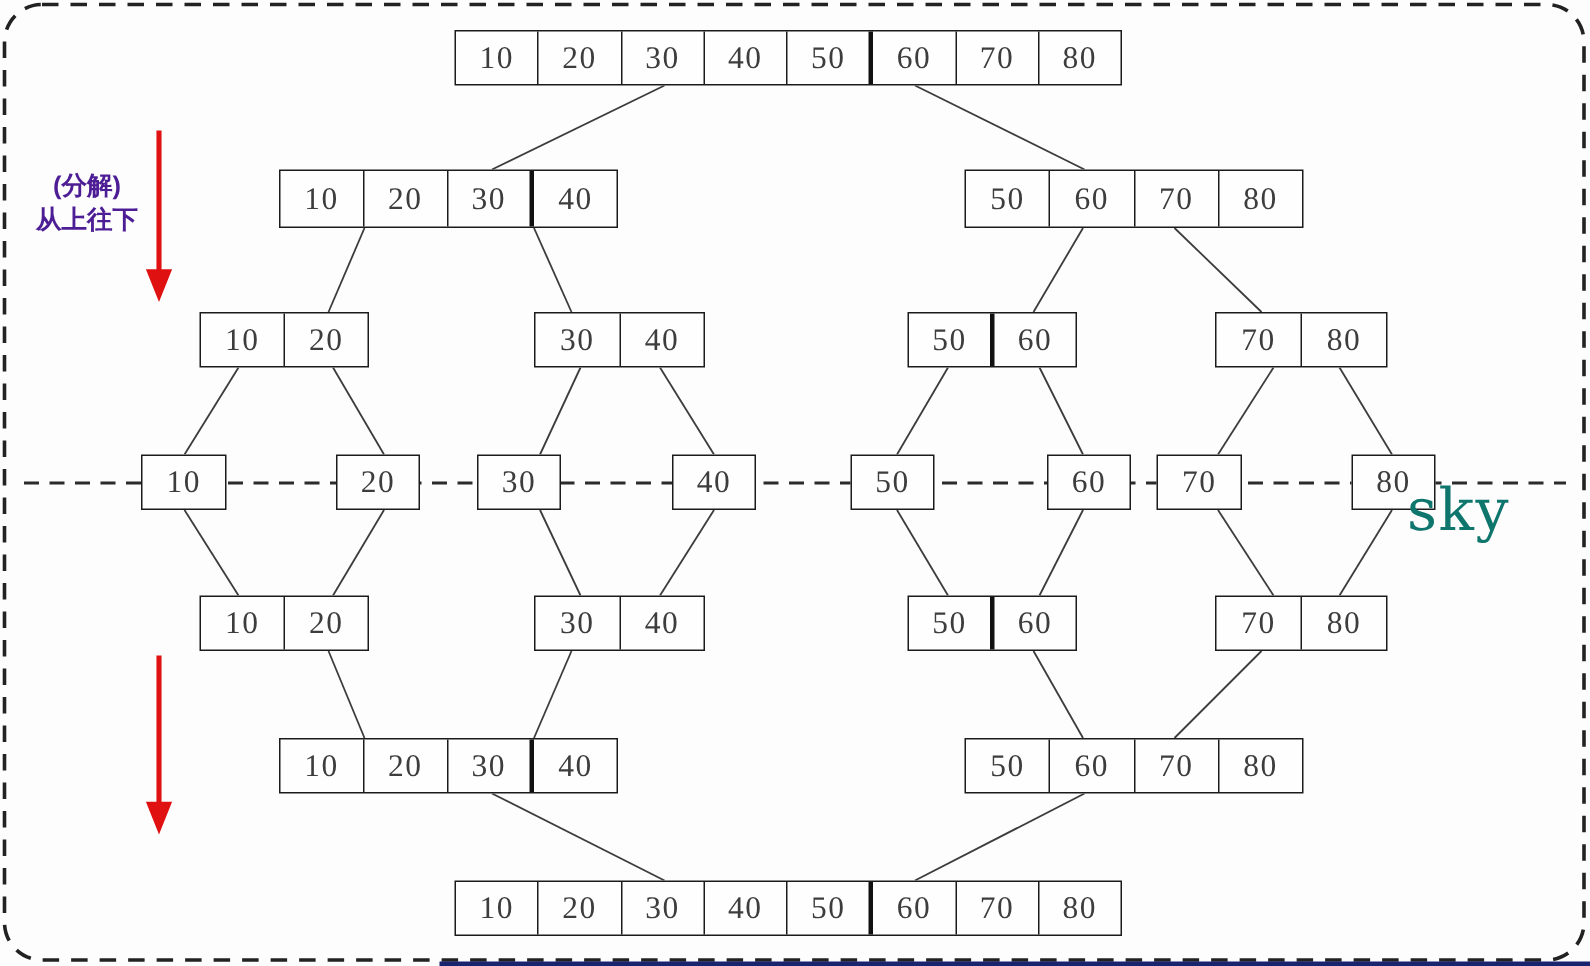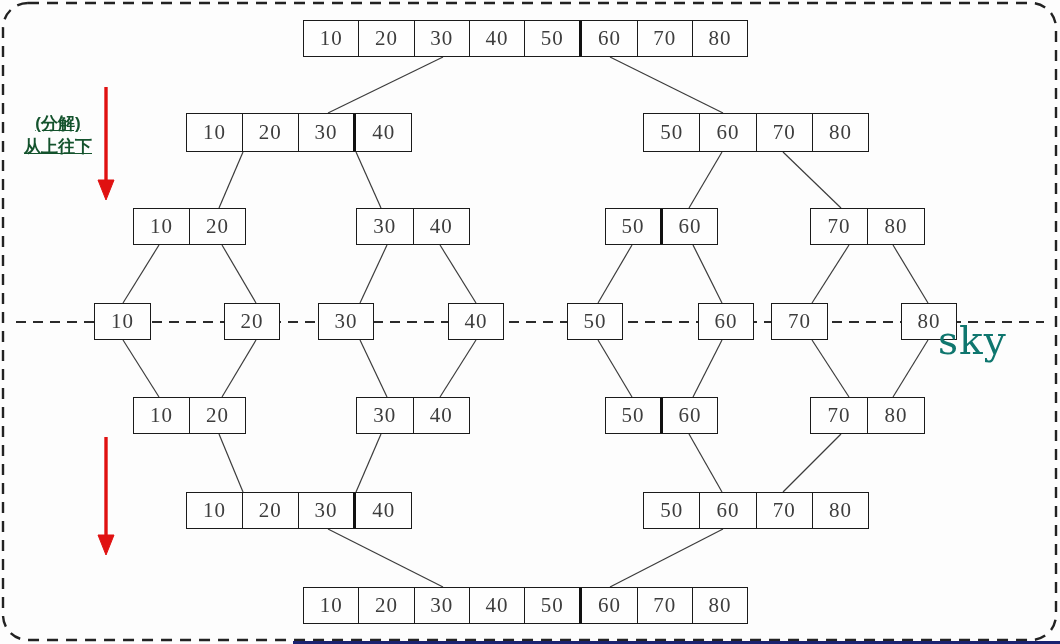--- a/index.html
+++ b/index.html
@@ -205,21 +205,21 @@
         <span class="array-cell div">20</span>
         <span class="array-cell div">30</span>
         <span class="array-cell div">40</span>
         <span class="array-cell div">50</span>
         <span class="array-cell div-bold">60</span>
         <span class="array-cell div">70</span>
         <span class="array-cell div">80</span>
       </div>
     </div>
 
-  <div class="side-label accent" style="left: 16px; top: 112px; color: #14532d; text-decoration: underline;">
+  <div class="side-label accent" style="left: 16px; top: 112px; color: #4c1d95;">
     <div>(分解)</div>
     <div>从上往下</div>
   </div>
 
   <div id="watermark">sky</div>
 
   <div id="progress-line"></div>
 
 </div>
 

